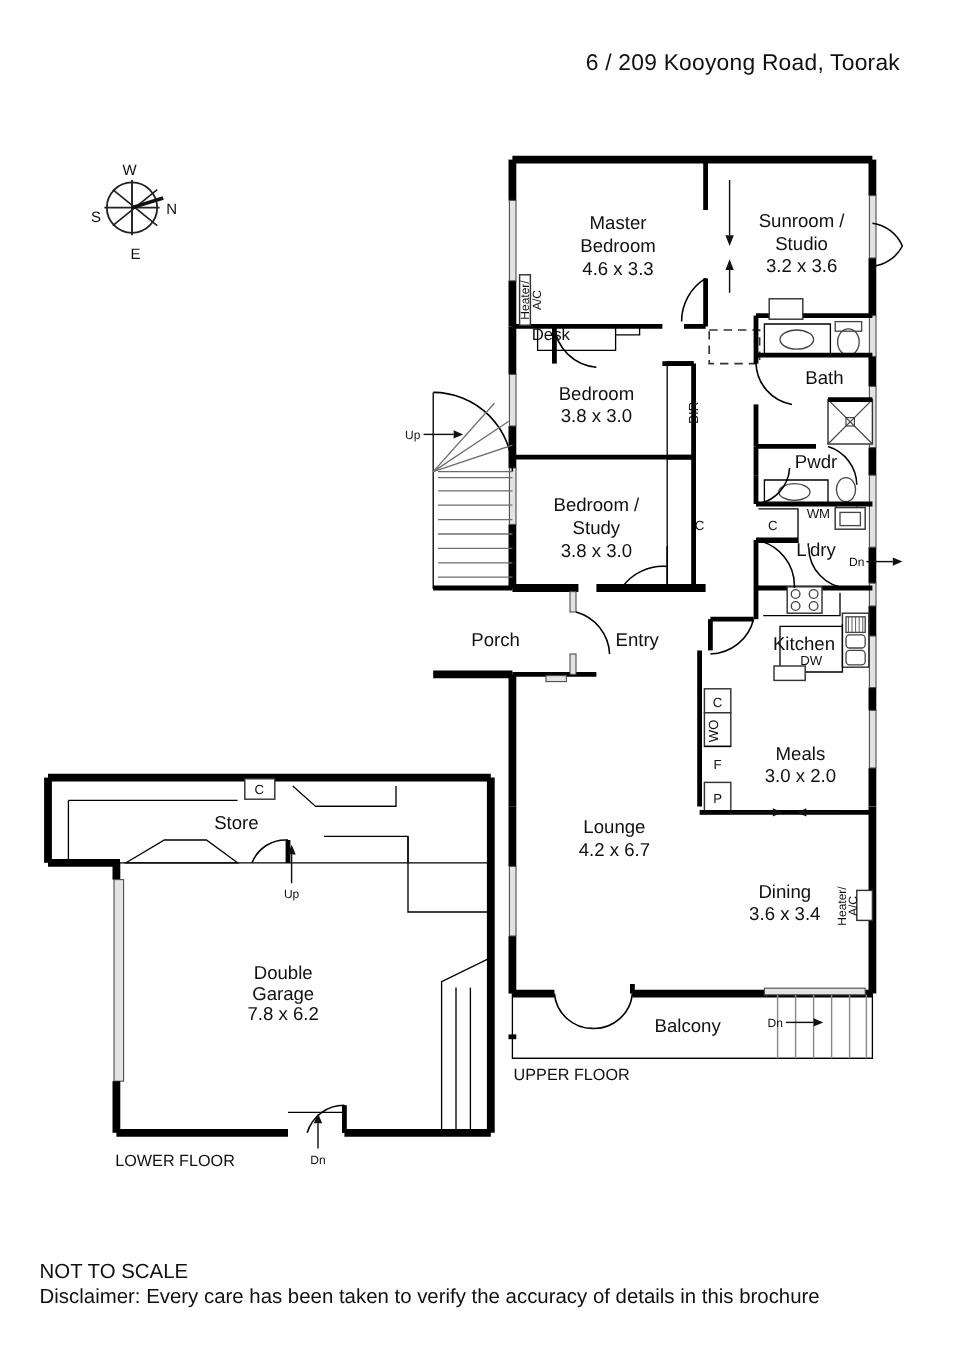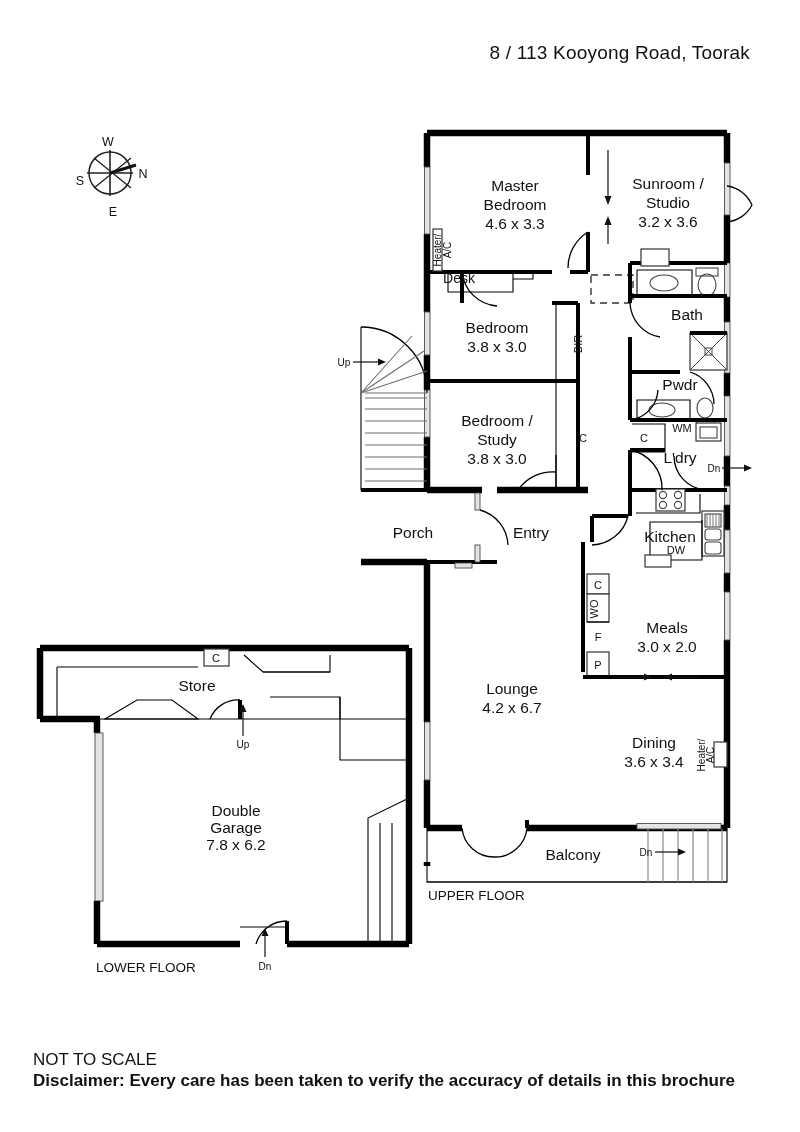--- a/index.html
+++ b/index.html
@@ -8,21 +8,21 @@
     font-family:"Liberation Sans", sans-serif;color:#1a1a1a;
   }
   #stage{position:absolute;left:0;top:0;width:800px;height:1132px;}
   svg#plan{position:absolute;left:0;top:0;width:800px;height:1132px;}
   .ttl{
     position:absolute;right:50px;top:42px;font-size:19px;letter-spacing:0.2px;
     color:#111;white-space:nowrap;
   }
   .foot{position:absolute;left:33px;font-size:17px;color:#111;}
   .foot.one{top:1050px;}
-  .foot.two{top:1071px;font-weight:bold;}
+  .foot.two{top:1071px;}
   
   text{font-family:"Liberation Sans", sans-serif;fill:#111;}
   .rm{font-size:15.5px;text-anchor:middle;}
   .rmS{font-size:14px;text-anchor:middle;}
   .tiny{font-size:11px;text-anchor:middle;}
   .tiny9{font-size:10px;text-anchor:middle;}
   .flr{font-size:13.5px;}
   .cmp{font-size:12.5px;text-anchor:middle;}
   .wall{stroke:#000;fill:none;stroke-linecap:butt;}
   .wthick{stroke-width:6.5;}
@@ -35,21 +35,21 @@
   .arr{stroke:#111;stroke-width:1.2;fill:none;}
   .stairln{stroke:#8a8a8a;stroke-width:1.2;}
   .stairln2{stroke:#6e6e6e;stroke-width:1.1;}
   .dash{stroke:#333;stroke-width:1.4;fill:none;stroke-dasharray:7 5;}
 </style>
 </head>
 <body>
 
 <div id="stage">
 
-  <div class="ttl">8 / 113 Kooyong Road, Toorak</div>
+  <div class="ttl">6 / 209 Kooyong Road, Toorak</div>
 
   <svg id="plan" viewBox="0 0 800 1132">
 
     <g>
       <circle cx="110" cy="173" r="21" fill="none" stroke="#222" stroke-width="1.5"></circle>
       <line x1="110" y1="150" x2="110" y2="196" stroke="#222" stroke-width="1.6"></line>
       <line x1="87" y1="173" x2="133" y2="173" stroke="#222" stroke-width="1.6"></line>
       <line x1="94" y1="158" x2="131" y2="188" stroke="#222" stroke-width="1.4"></line>
       <line x1="94" y1="188" x2="131" y2="158" stroke="#222" stroke-width="1.4"></line>
       <line x1="110" y1="173" x2="136" y2="165" stroke="#111" stroke-width="3"></line>

